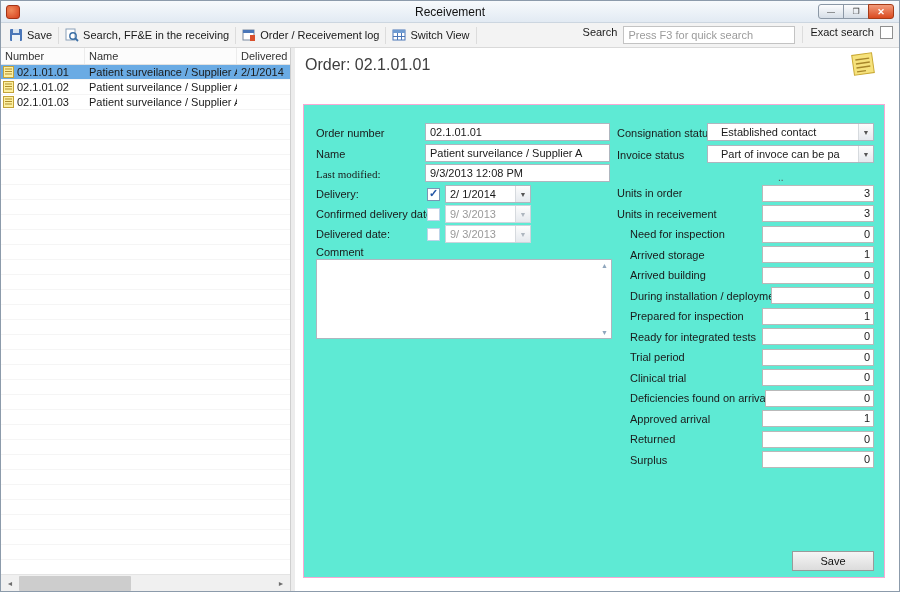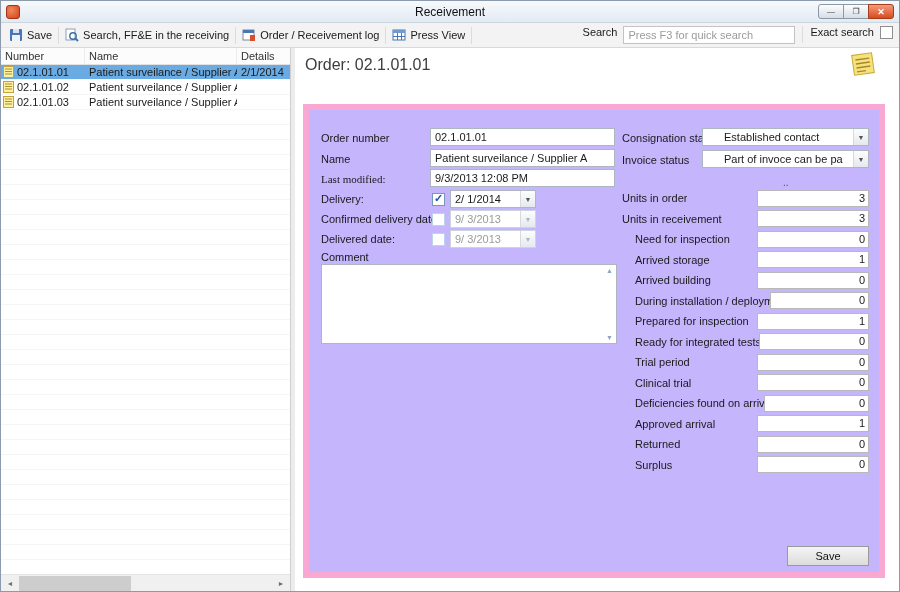--- a/index.html
+++ b/index.html
@@ -49,41 +49,41 @@
 
   
   .detail-panel { flex:1; background:#fff; position:relative; overflow:hidden; }
   .order-title { position:absolute; top:8px; left:10px; font-size:16px; color:#3d3d3d; }
   .notes-icon { position:absolute; top:2px; right:22px; }
 
   .tabs { position:absolute; top:38px; left:8px; display:flex; align-items:flex-end; z-index:2; }
   .tab { height:18px; padding:3px 7px 0; background:linear-gradient(#fbfbfb,#ebebeb); border:1px solid #c9c9c9; margin-left:-1px; color:#222; white-space:nowrap; }
   .tab.active { height:19px; background:#fff; border-color:#b2b2b2; border-bottom:1px solid #fff; z-index:3; position:relative; margin-bottom:-1px; }
 
-  .tab-page { position:absolute; left:8px; right:14px; top:56px; bottom:13px; border:6px solid #f9a8d4; background:#c4b5fd; }
+  .tab-page { position:absolute; left:8px; right:14px; top:56px; bottom:13px; border:1px solid #f9a8d4; background:#5eead4; }
 
   .fl { position:absolute; white-space:nowrap; }
   .txt { position:absolute; height:18px; border:1px solid #aeb6bf; background:#fff; padding:2px 4px 0; white-space:nowrap; overflow:hidden; }
   .w-input { left:121px; width:185px; }
 
   .check-row { position:absolute; left:123px; display:flex; align-items:center; gap:5px; }
   .cb { width:13px; height:13px; border:1px solid #7a96b5; background:#fff; position:relative; flex:0 0 auto; }
   .cb.checked::after { content:"\2713"; position:absolute; left:1px; top:-2px; color:#2456a5; font-size:11px; font-weight:bold; }
   .cb.disabled { border-color:#bdd4e9; }
   .datebox { width:86px; height:18px; border:1px solid #aeb6bf; background:#fff; display:flex; align-items:center; padding-left:4px; }
   .datebox.disabled { color:#9a9a9a; border-color:#ccd4dc; }
   .arrowbtn { margin-left:auto; width:15px; height:100%; display:flex; align-items:center; justify-content:center; font-size:7px; color:#555; background:linear-gradient(#fdfdfd,#e5e9ee); border-left:1px solid #d6dade; }
   .datebox.disabled .arrowbtn { color:#aeb6bf; }
 
   .comment-box { position:absolute; left:12px; top:154px; width:296px; height:80px; border:1px solid #aeb6bf; background:#fff; }
   .cm-arrow { position:absolute; right:3px; font-size:7px; color:#8fa6bd; }
   .cm-up { top:2px; } .cm-down { bottom:2px; }
 
   .rc-label { position:absolute; left:313px; white-space:nowrap; }
-  .dropdown { position:absolute; right:10px; width:167px; height:18px; border:1px solid #aeb6bf; background:#fff; display:flex; align-items:center; padding-left:21px; white-space:nowrap; overflow:hidden; }
+  .dropdown { position:absolute; right:10px; width:167px; height:18px; border:1px solid #aeb6bf; background:#fff; display:flex; align-items:center; padding-left:13px; white-space:nowrap; overflow:hidden; }
   .mini-label { position:absolute; left:474px; top:67px; color:#555; font-size:10px; }
 
   .counts { position:absolute; left:313px; right:10px; top:78px; }
   .crow { display:flex; align-items:center; height:20.5px; }
   .crow .clabel { white-space:nowrap; overflow:hidden; }
   .crow.indent .clabel { padding-left:13px; }
   .cval { margin-left:auto; width:112px; height:17px; border:1px solid #b9b9b9; background:#fff; text-align:right; padding:1px 3px 0 0; }
 
   .save-btn { position:absolute; right:10px; bottom:6px; width:82px; height:20px; border:1px solid #9a9a9a; background:linear-gradient(#f5f5f5,#dcdcdc); display:flex; align-items:center; justify-content:center; color:#111; }
 </style>
@@ -139,39 +139,39 @@
     <div class="tb-item">
       <span class="row-icon">
           <svg width="14" height="14">
             <rect x="1" y="2" width="12" height="10" fill="#fff" stroke="#4a76b8"></rect>
             <rect x="1" y="2" width="12" height="3" fill="#6f9bd1"></rect>
             <line x1="5.5" y1="5" x2="5.5" y2="12" stroke="#4a76b8"></line>
             <line x1="9.5" y1="5" x2="9.5" y2="12" stroke="#4a76b8"></line>
             <line x1="1" y1="8.5" x2="13" y2="8.5" stroke="#4a76b8"></line>
           </svg>
         </span>
-      <span>Press View</span>
+      <span>Switch View</span>
     </div>
     <span class="tb-sep"></span>
     <div class="tb-right">
       <span>Search</span>
       <input class="search-input" type="text" placeholder="Press F3 for quick search" style="">
       <span class="tb-sep"></span>
       <span>Exact search</span>
       <span class="checkbox"></span>
     </div>
   </div>
 
   <div class="main">
 
     <div class="list-panel">
       <div class="list-header">
         <div class="col col-number">Number</div>
         <div class="col col-name">Name</div>
-        <div class="col col-delivery">Details</div>
+        <div class="col col-delivery">Delivered</div>
       </div>
       <div class="list-body">
         <div class="list-row selected">
           <div class="cell cell-number">
             <span class="row-icon">
                 <svg width="11" height="12">
                   <rect x="0.5" y="0.5" width="10" height="11" fill="#fdf0a0" stroke="#c2a238"></rect>
                   <line x1="2" y1="3" x2="9" y2="3" stroke="#b08f2c"></line>
                   <line x1="2" y1="5.5" x2="9" y2="5.5" stroke="#b08f2c"></line>
                   <line x1="2" y1="8" x2="9" y2="8" stroke="#b08f2c"></line>

